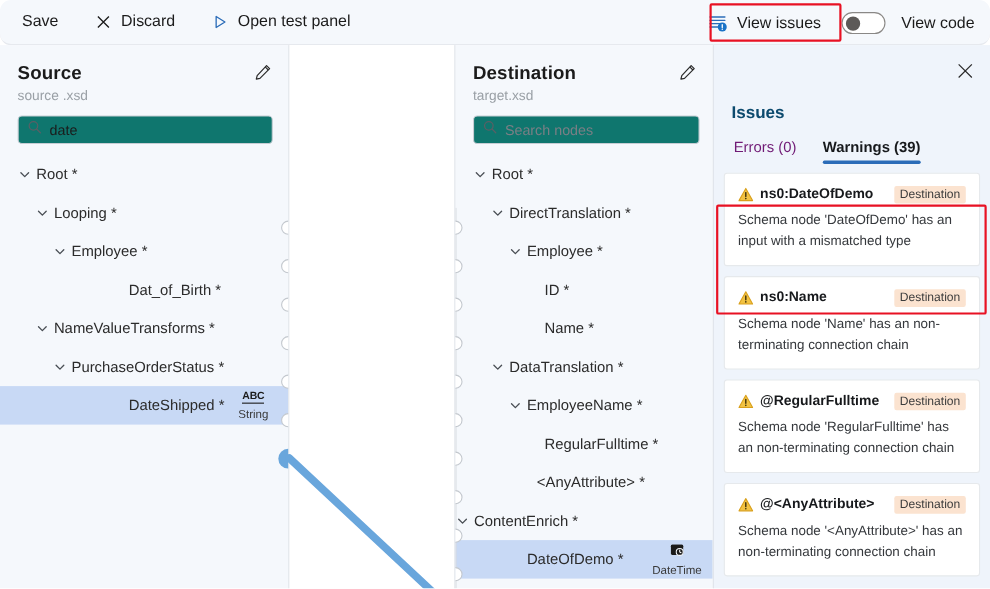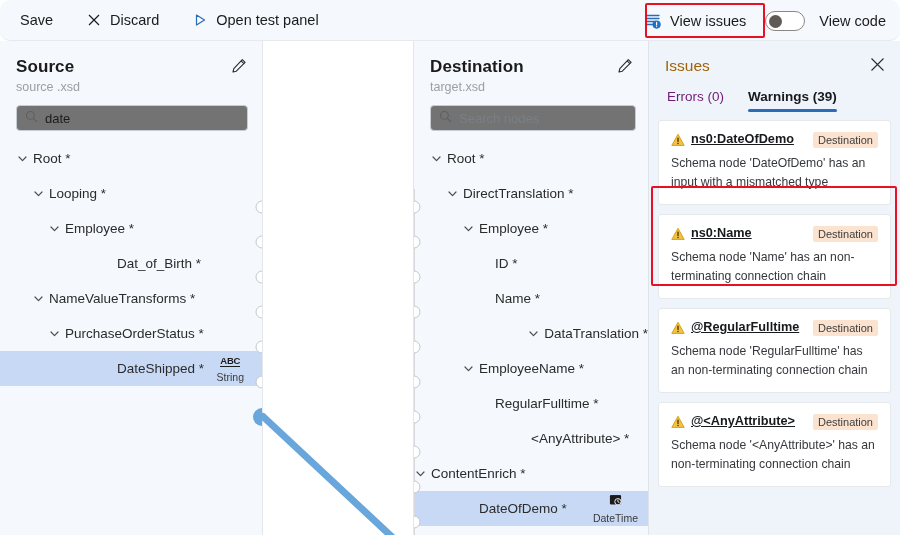--- a/index.html
+++ b/index.html
@@ -98,21 +98,21 @@
   .panel-title { font-size: 17px; font-weight: bold; color: #1b1b1b; letter-spacing: .1px; }
   .panel-sub { font-size: 12.5px; color: #9aa0a6; margin-top: 3px; }
   .edit-icon {
     position: absolute; right: 14px; top: 16px;
     width: 18px; height: 18px; cursor: pointer;
   }
 
   .search-box {
     margin: 11px 14px 0 16px;
     height: 26px;
-    background: #737373;
+    background: #0f766e;
     border: 1px solid #c7cdd4;
     border-radius: 4px;
     display: flex; align-items: center;
     padding: 0 8px;
     gap: 7px;
   }
   .panel-dest .search-box { margin-right: 12px; }
   .search-box input {
     border: none; outline: none;
     font-family: "Liberation Sans", sans-serif;
@@ -188,21 +188,21 @@
     position: absolute; left: 648px; top: 0;
     width: 252px; height: 494px;
     background: #eff4fb;
     border-left: 1px solid #dfe4ea;
     overflow: hidden;
   }
   .issues-head {
     padding: 16px 14px 0 16px;
     position: relative;
   }
-  .issues-title { font-size: 15.5px; font-weight: normal; color: #a16207; }
+  .issues-title { font-size: 15.5px; font-weight: bold; color: #0c4a6e; margin-top: 37px; }
   .close-icon { position: absolute; right: 14px; top: 15px; width: 17px; height: 17px; cursor: pointer; }
   .issue-tabs {
     display: flex; gap: 24px;
     padding: 14px 0 0 18px;
     align-items: flex-end;
   }
   .issue-tab {
     font-size: 13.5px; color: #701a75;
     padding-bottom: 8px;
     cursor: pointer;
@@ -221,21 +221,21 @@
     border: 1px solid #e6e9ec;
     border-radius: 3px;
     padding: 11px 12px 12px 12px;
     margin-bottom: 9px;
     position: relative;
   }
   .issue-card-top {
     display: flex; align-items: flex-start; gap: 6px;
   }
   .warn-icon { width: 14px; height: 14px; flex: none; margin-top: 1px; }
-  .issue-name { font-size: 12.7px; color: #17191c; font-weight: bold; flex: 1; white-space: nowrap; text-decoration: underline; }
+  .issue-name { font-size: 12.7px; color: #17191c; font-weight: bold; flex: 1; white-space: nowrap; }
   .issue-scope {
     font-size: 11px; color: #3d3d3d;
     background: #fbe3d0;
     padding: 2px 5px;
     border-radius: 2px;
     flex: none;
   }
   .issue-desc {
     font-size: 12.2px; color: #35383c;
     line-height: 19px;
@@ -442,41 +442,41 @@
             <span class="node-label">Employee *</span>
           </div>
           <div class="tree-row" style="padding-left: 64px;">
             <span class="chev"></span>
             <span class="node-label">ID *</span>
           </div>
           <div class="tree-row" style="padding-left: 64px;">
             <span class="chev"></span>
             <span class="node-label">Name *</span>
           </div>
-          <div class="tree-row" style="padding-left: 32px; justify-content: flex-end;">
+          <div class="tree-row" style="padding-left: 32px;">
             <span class="chev">
               <svg width="13" height="13" viewBox="0 0 13 13">
                 <path d="M3 5 L6.5 8.6 L10 5" fill="none" stroke="#4a4f55" stroke-width="1.2" stroke-linecap="round" stroke-linejoin="round"></path>
               </svg>
             </span>
             <span class="node-label">DataTranslation *</span>
           </div>
           <div class="tree-row" style="padding-left: 48px;">
             <span class="chev">
               <svg width="13" height="13" viewBox="0 0 13 13">
                 <path d="M3 5 L6.5 8.6 L10 5" fill="none" stroke="#4a4f55" stroke-width="1.2" stroke-linecap="round" stroke-linejoin="round"></path>
               </svg>
             </span>
             <span class="node-label">EmployeeName *</span>
           </div>
           <div class="tree-row" style="padding-left: 64px;">
             <span class="chev"></span>
             <span class="node-label">RegularFulltime *</span>
           </div>
-          <div class="tree-row" style="padding-left: 100px;">
+          <div class="tree-row" style="padding-left: 37px; gap: 20px;">
             <span class="chev"></span>
             <span class="node-label">&lt;AnyAttribute&gt; *</span>
           </div>
           <div class="tree-row" style="">
             <span class="chev">
               <svg width="13" height="13" viewBox="0 0 13 13">
                 <path d="M3 5 L6.5 8.6 L10 5" fill="none" stroke="#4a4f55" stroke-width="1.2" stroke-linecap="round" stroke-linejoin="round"></path>
               </svg>
             </span>
             <span class="node-label">ContentEnrich *</span>

